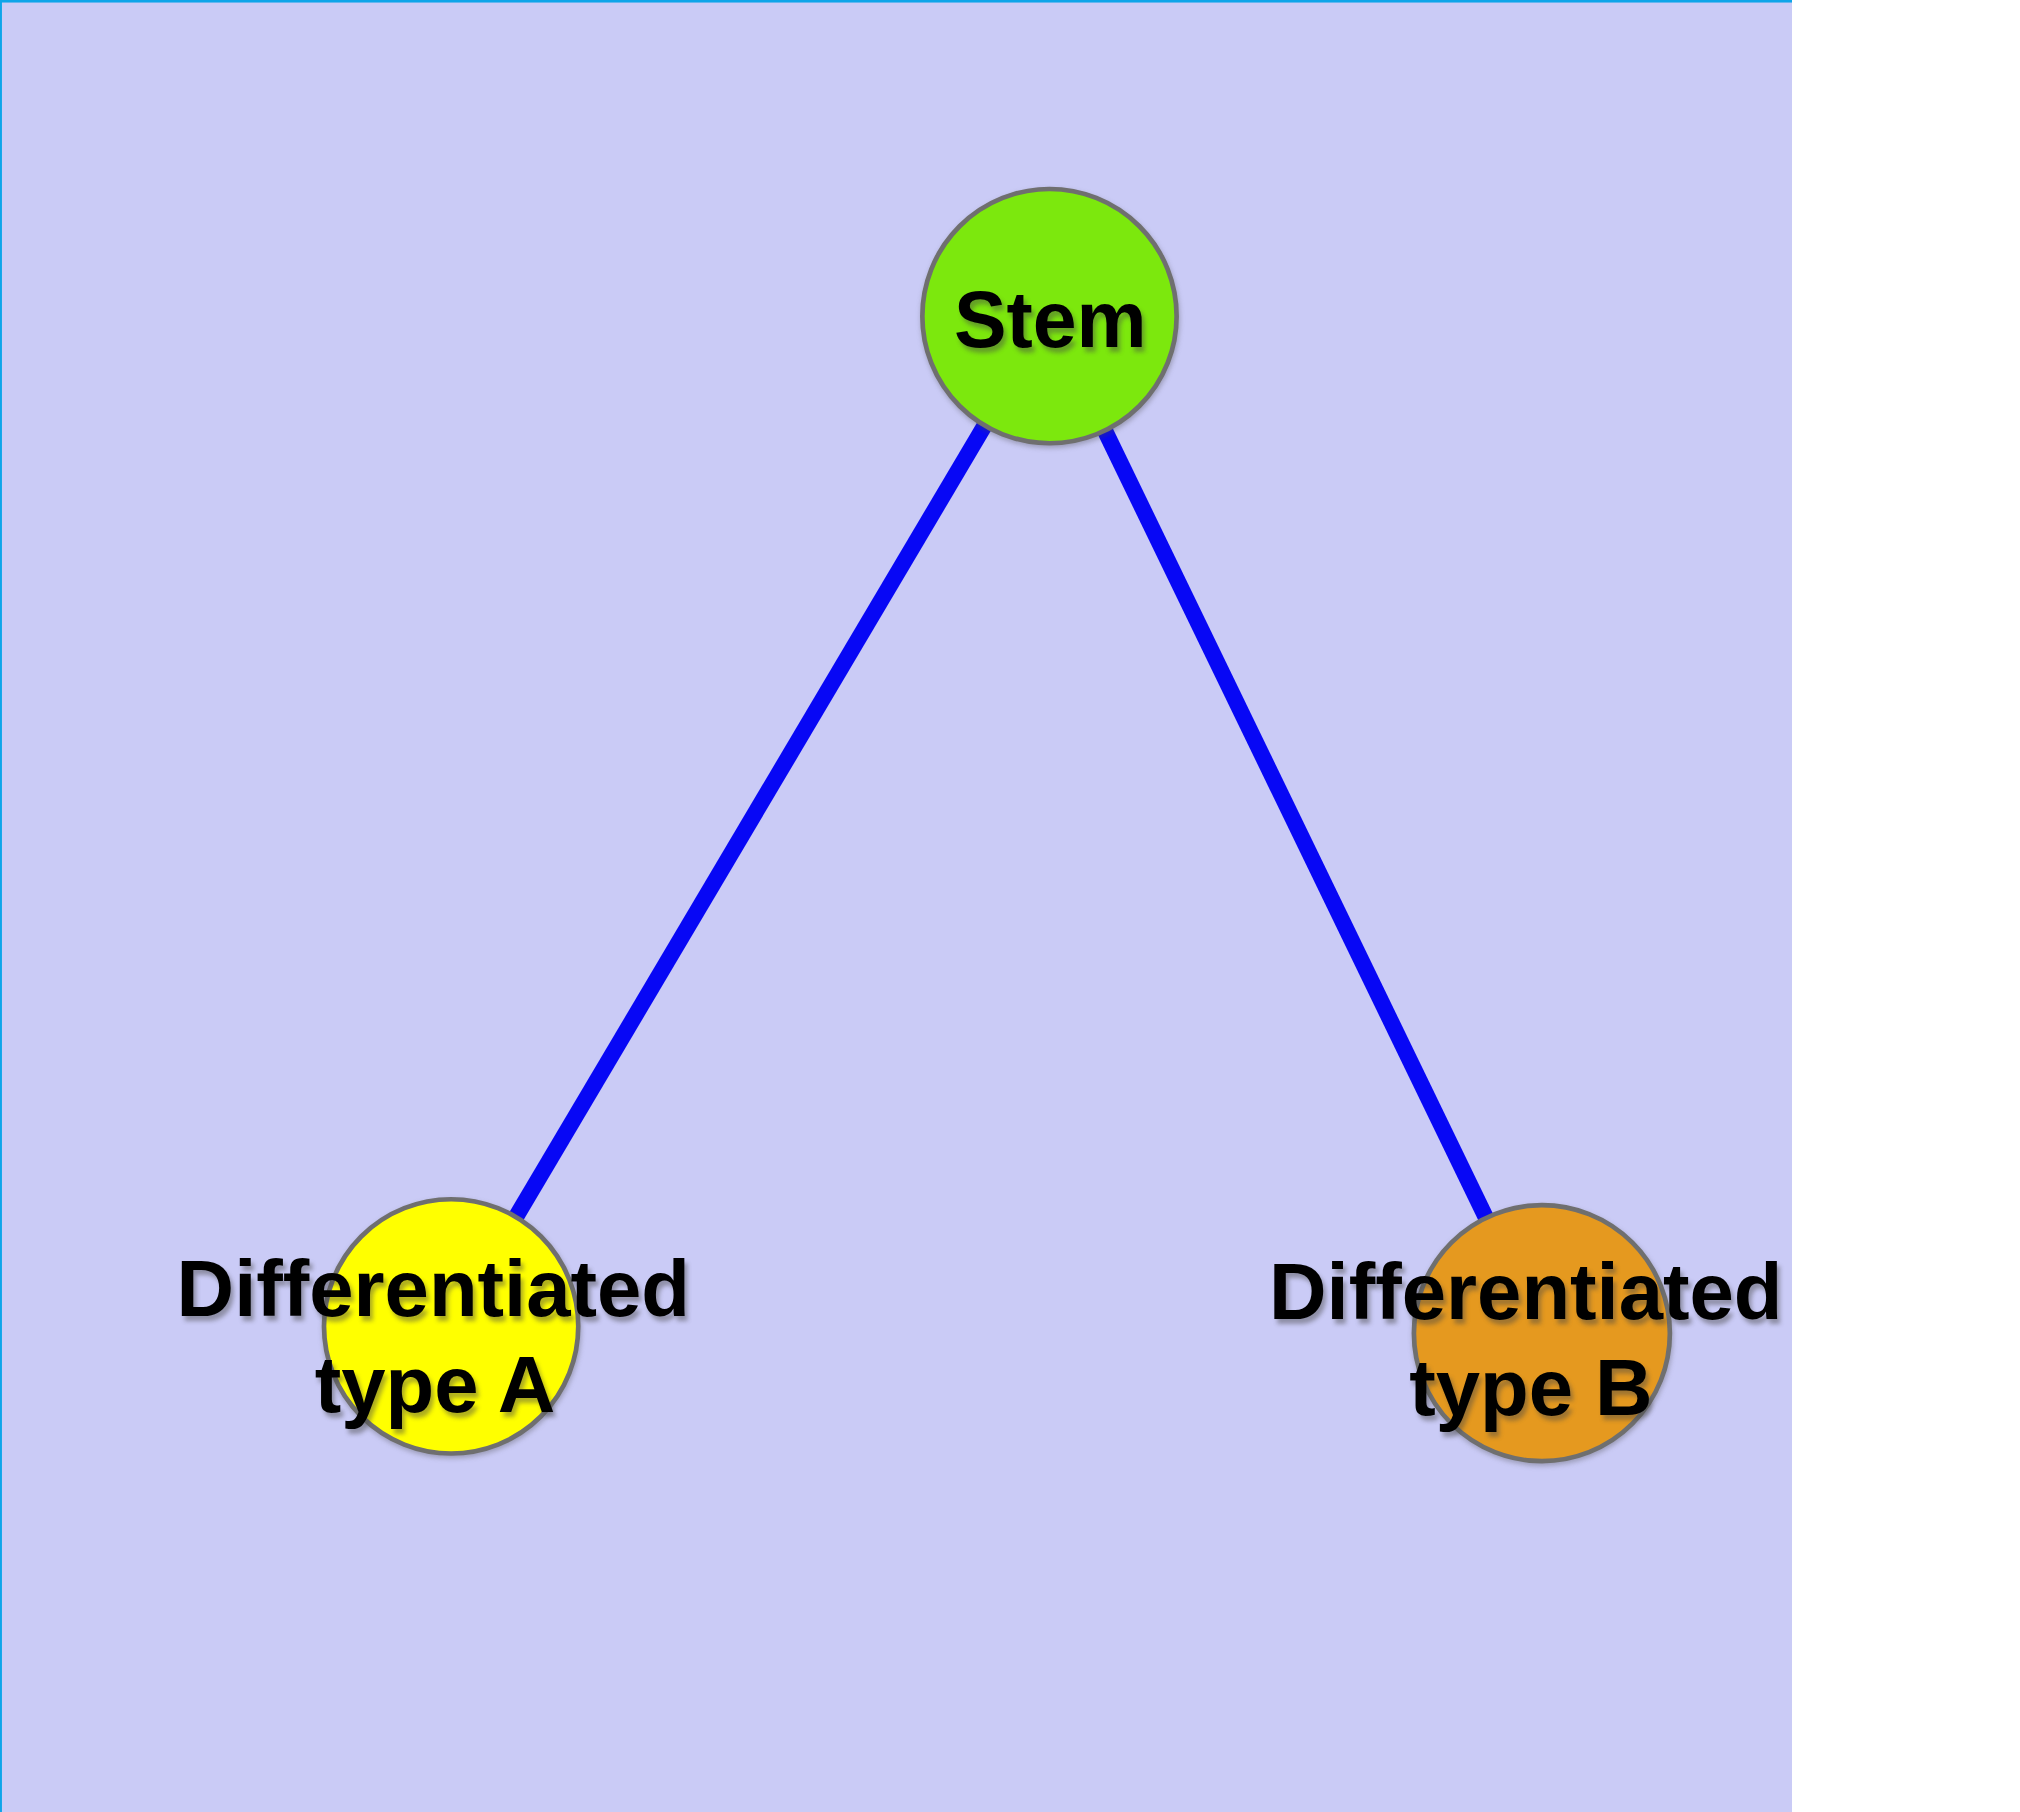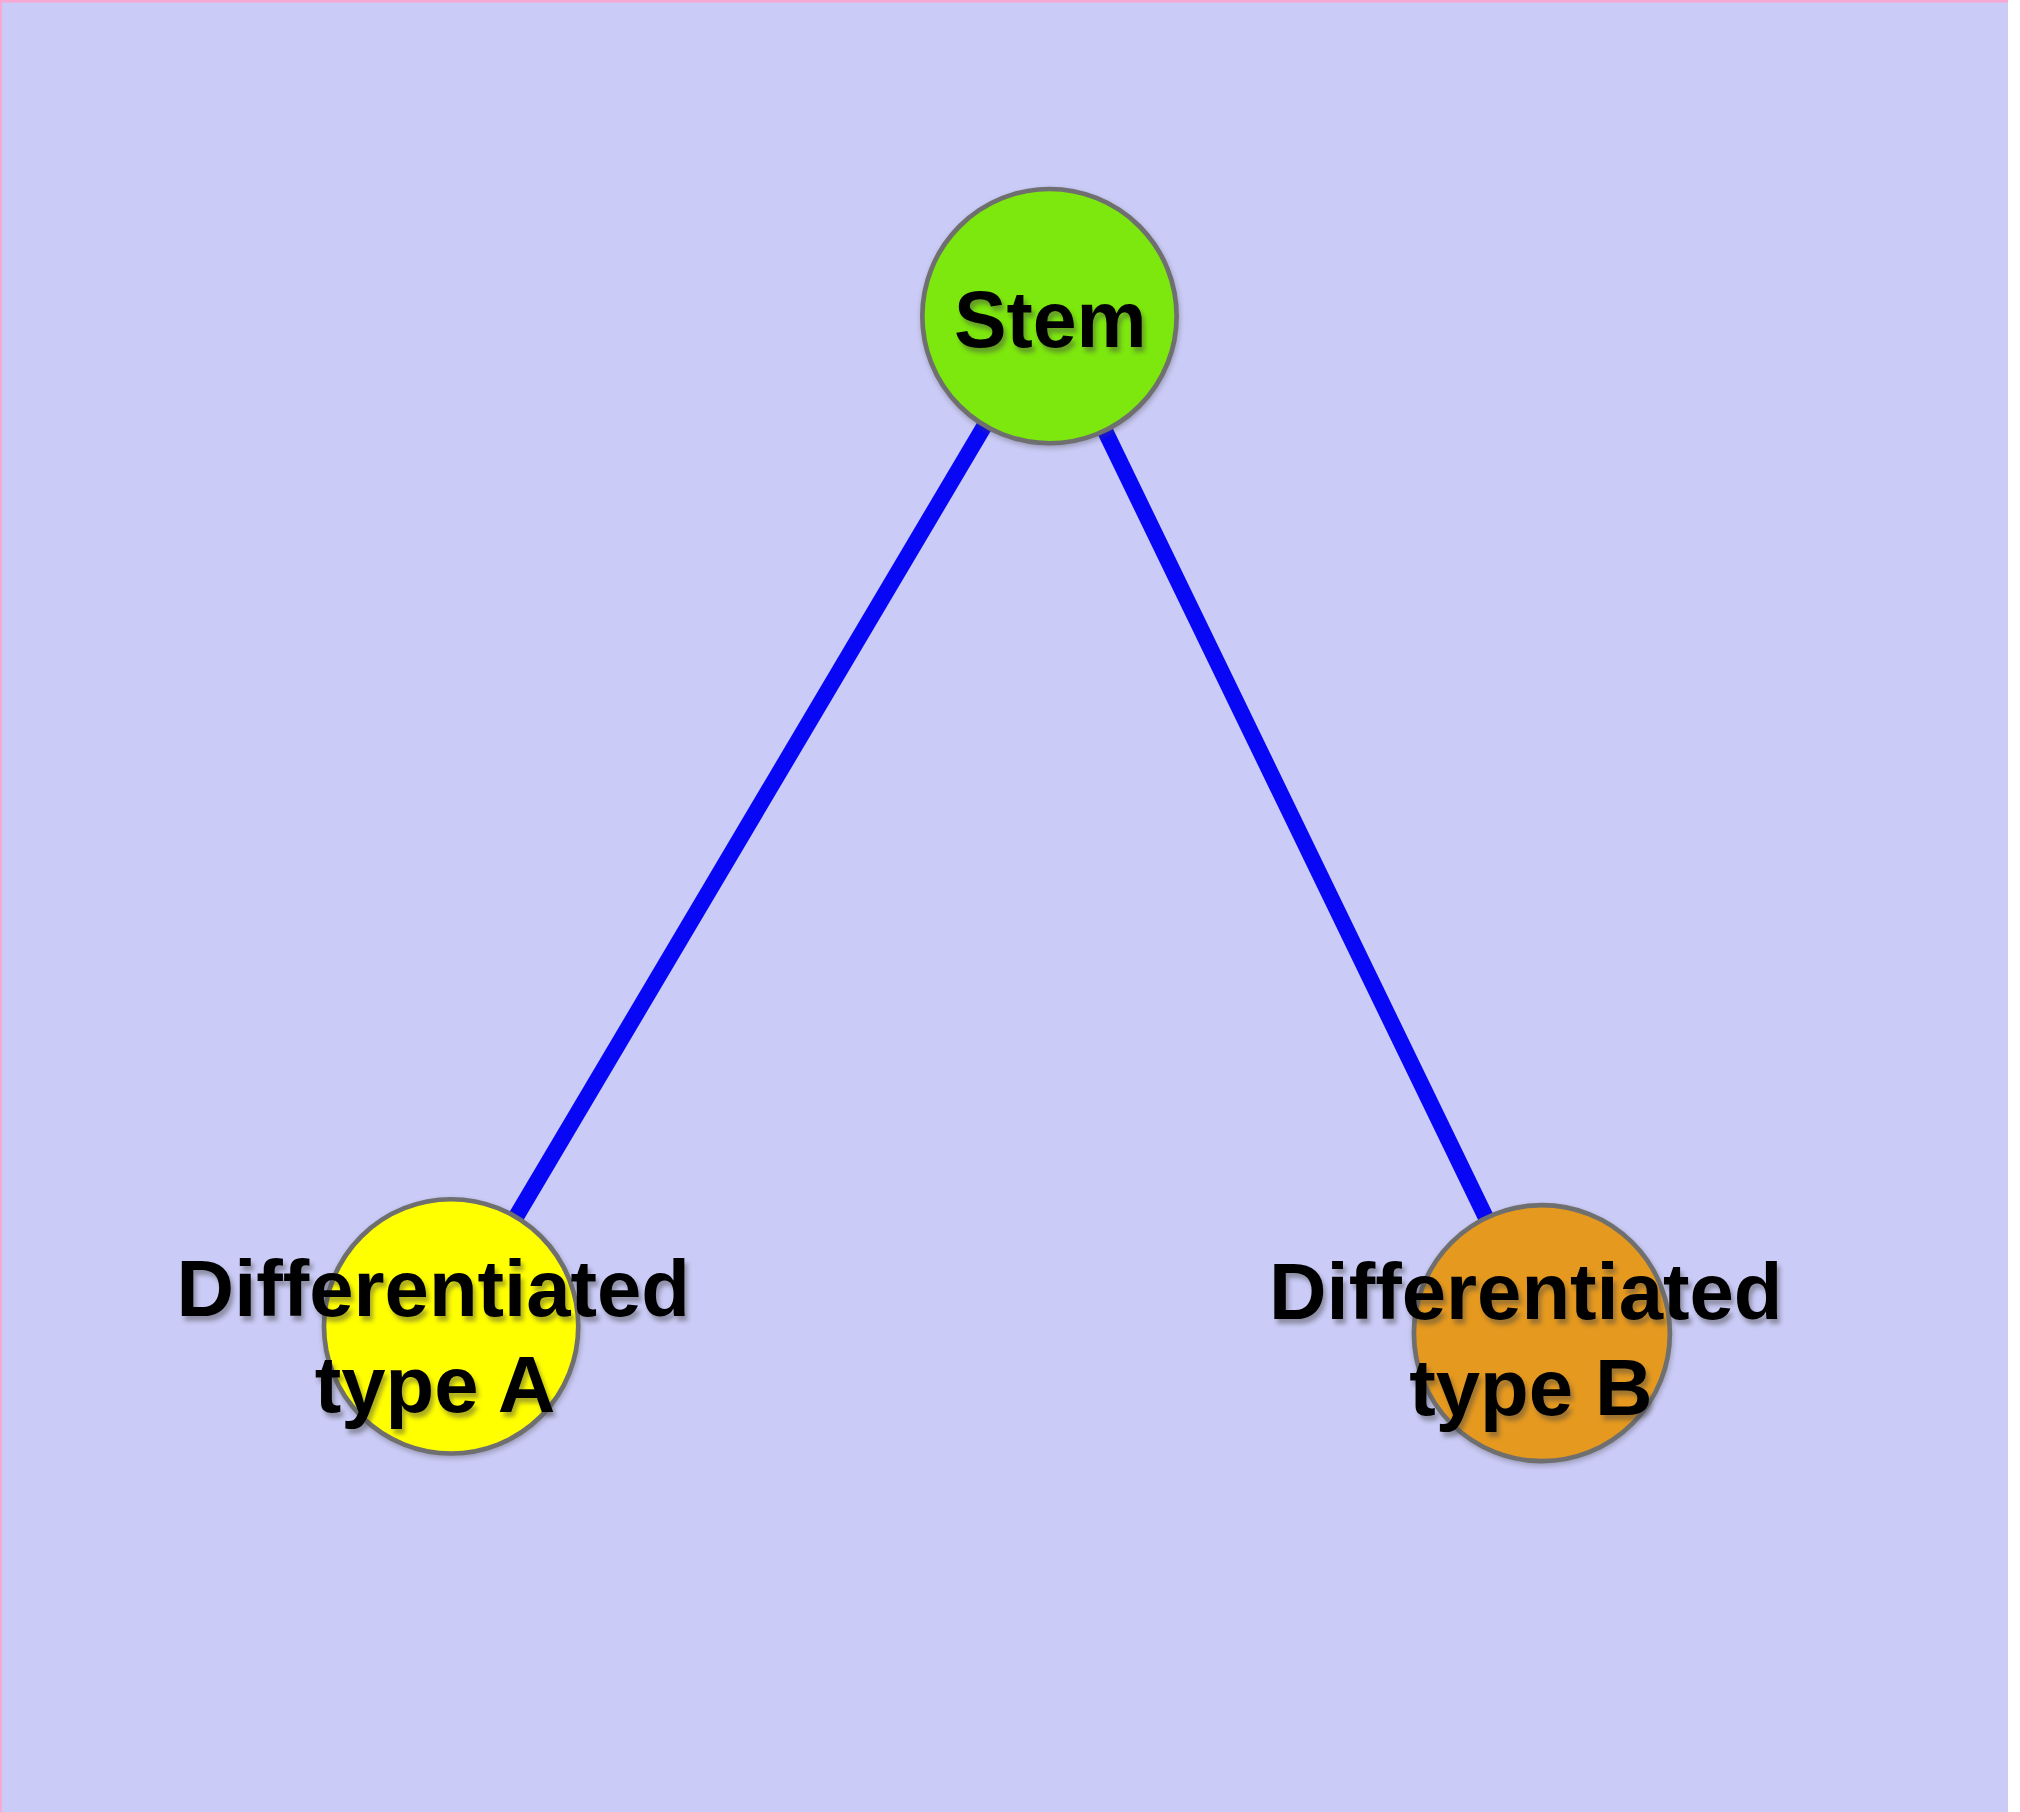--- a/index.html
+++ b/index.html
@@ -2,23 +2,23 @@
 <html style="font-size:13.6px"><head>
 <meta charset="utf-8">
 <style>
   html, body {
     margin: 0;
     padding: 0;
     background: #FFFFFF;
   }
   #canvas {
     position: relative;
-    width: 2008px;
+    width: 1792px;
     height: 1812px;
-    background: #f9a8d4;
+    background: #0ea5e9;
     overflow: hidden;
     font-family: "Liberation Sans", sans-serif;
   }
   #graph-svg {
     position: absolute;
     top: 0;
     left: 0;
   }
   .edge-line {
     stroke-width: 19px;

